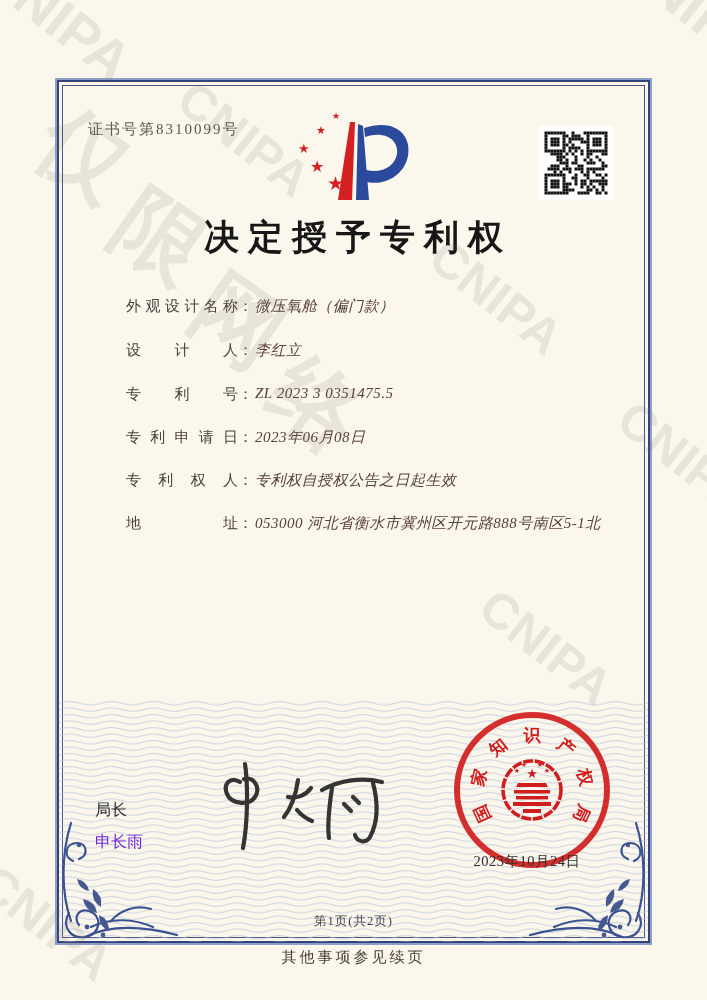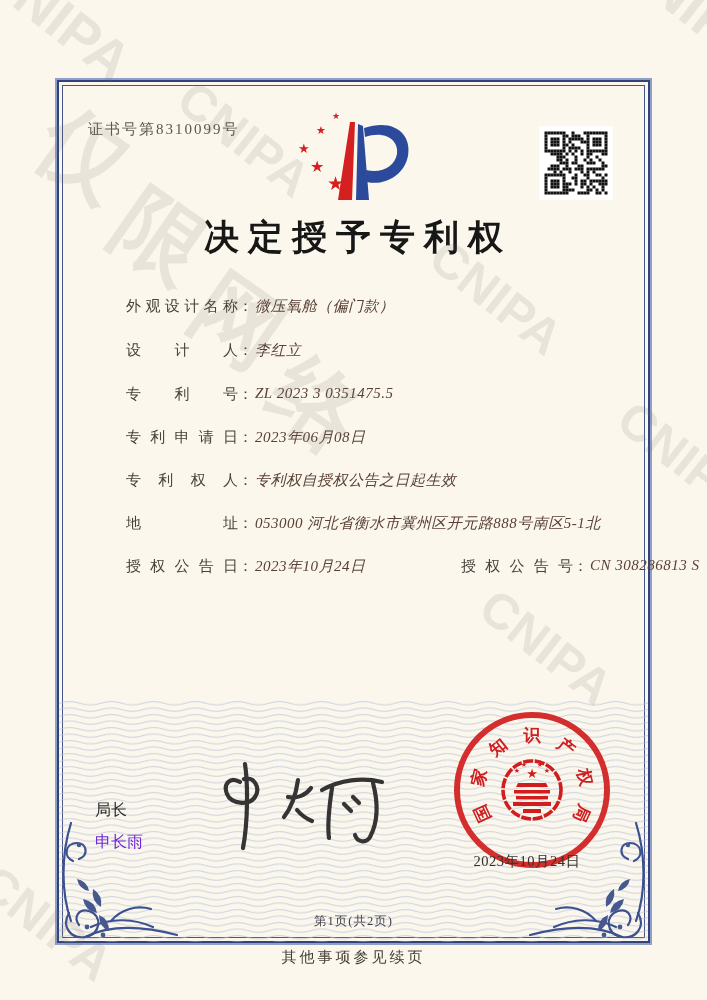--- a/index.html
+++ b/index.html
@@ -381,26 +381,20 @@
   </div>
   <div class="row" style="top:428px;">
     <span class="lbl">专利申请日</span><span class="colon">：</span><span class="val">2023年06月08日</span>
   </div>
   <div class="row" style="top:471px;">
     <span class="lbl">专利权人</span><span class="colon">：</span><span class="val">专利权自授权公告之日起生效</span>
   </div>
   <div class="row" style="top:514px;">
     <span class="lbl">地址</span><span class="colon">：</span><span class="val">053000 河北省衡水市冀州区开元路888号南区5-1北</span>
   </div>
-  <div class="row" style="top:557px;">
-    <span class="lbl">授权公告日</span><span class="colon">：</span><span class="val">2023年10月24日</span>
-    <span class="pair2">
-      <span class="lbl">授权公告号</span><span class="colon">：</span><span class="val">CN 308286813 S</span>
-    </span>
-  </div>
 
 
   <div class="sig-title">局长</div>
   <div class="sig-name">申长雨</div>
   <svg class="sig-script" width="195" height="105" viewBox="0 0 195 105">
     <g fill="none" stroke="#1b1b1b" stroke-width="4.2" stroke-linecap="round" opacity="0.88">
       <path d="M40 30 C30 24 23 32 27 42 C31 52 49 54 55 45 C61 36 54 24 44 27"></path>
       <path d="M45 12 C48 32 48 70 43 96"></path>
       <path d="M98 28 C96 42 91 56 84 65"></path>
       <path d="M88 45 C97 47 106 43 111 36"></path>

